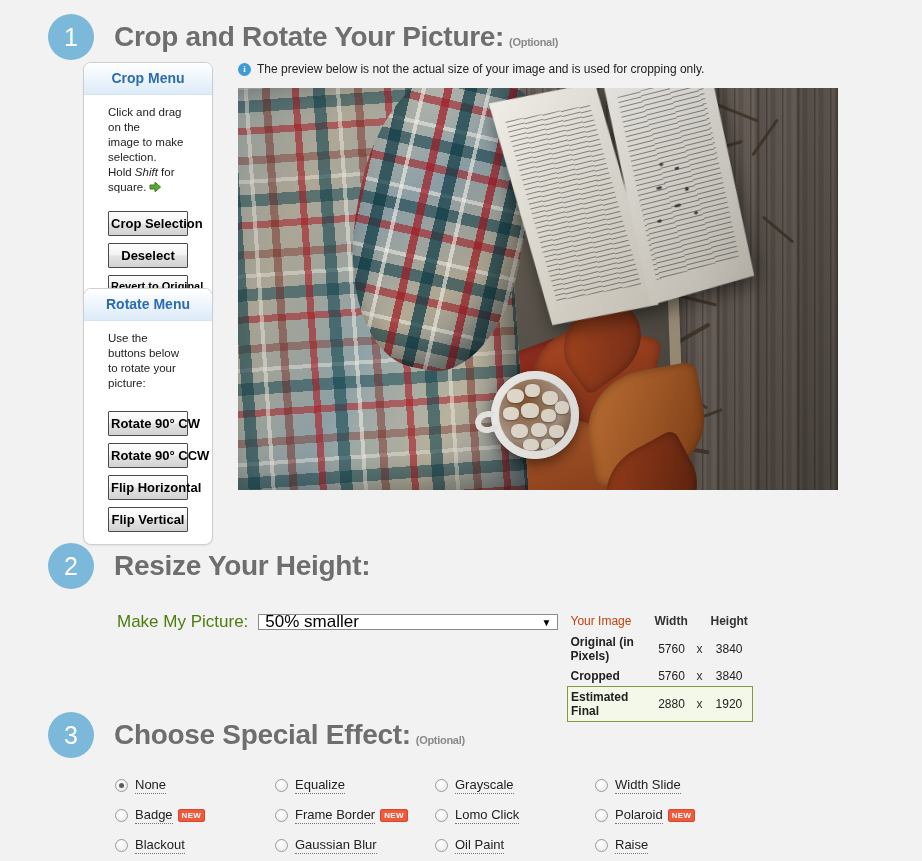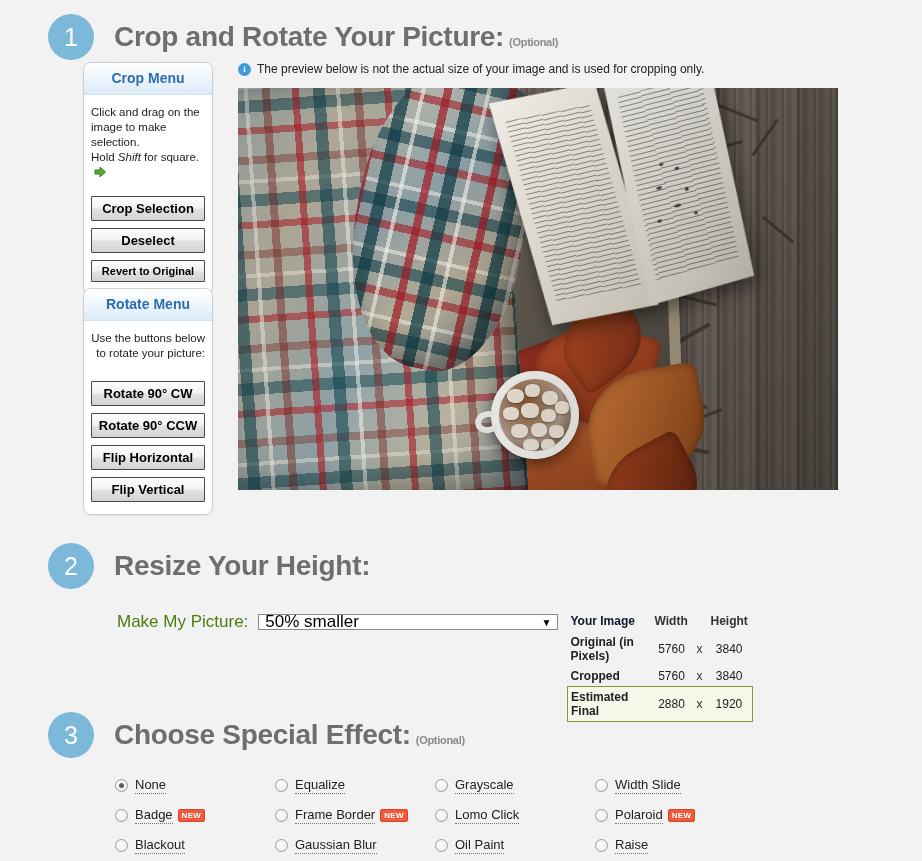--- a/index.html
+++ b/index.html
@@ -60,21 +60,21 @@
   }
   .panel-head {
     background: linear-gradient(to bottom, #ffffff 0%, #eaf3fb 60%, #dcebf8 100%);
     border-bottom:1px solid #d4e3f0;
     text-align:center;
     padding:7px 0 8px;
     color:#2b6cb3;
     font-size:14px;
     font-weight:bold;
   }
-  .panel-body { padding:10px 7px 12px; }
+  .panel-body { padding:10px 24px 12px; }
   .panel-text {
     font-size:11.5px; color:#222; line-height:15px; margin:0 0 14px;
   }
   .panel-text em { font-style: italic; }
   .arrow-icon {
     display:inline-block; vertical-align:-2px; margin-left:3px;
   }
   .btn {
     display:block; width:100%;
     background: linear-gradient(to bottom, #fdfdfd 0%, #f2f2f2 48%, #e3e3e3 52%, #d2d2d2 100%);
@@ -262,21 +262,21 @@
   .select-arrow { font-size:10px; color:#000; }
 
   
   #dimtable {
     position:absolute; left:567px; top:612px;
     font-size:12px; border-collapse:collapse;
   }
   #dimtable th {
     font-weight:bold; text-align:left; padding:2px 5px 4px 3px; color:#333;
   }
-  #dimtable th.muted { color:#0f172a; font-weight:bold;margin-top:15px; }
+  #dimtable th.muted { color:#c2410c; font-weight:normal;margin-top:15px; }
   #dimtable td { padding:3px 5px 3px 3px; color:#222; }
   #dimtable td.lbl { font-weight:bold; max-width:84px; line-height:14px; }
   #dimtable td.num { text-align:center; min-width:42px; }
   #dimtable td.x { text-align:center; color:#333; }
   #dimtable tr.final td {
     background:#f3f8e8; border-top:1px solid #7f9b3a; border-bottom:1px solid #7f9b3a;
   }
   #dimtable tr.final td:first-child { border-left:1px solid #7f9b3a; }
   #dimtable tr.final td:last-child  { border-right:1px solid #7f9b3a; }
 
@@ -340,21 +340,21 @@
     </p>
     <button class="btn s13">Crop Selection</button>
     <button class="btn s13">Deselect</button>
     <button class="btn s11">Revert to Original</button>
   </div>
 </div>
 
 <div class="panel" style="left:83px; top:288px;">
   <div class="panel-head">Rotate Menu</div>
   <div class="panel-body">
-    <p class="panel-text" style="margin-bottom:20px;text-align:right;">
+    <p class="panel-text" style="margin-bottom:20px;">
       <span>Use the buttons below</span><br>
       <span>to rotate your picture:</span>
     </p>
     <button class="btn s13">Rotate 90° CW</button>
     <button class="btn s13">Rotate 90° CCW</button>
     <button class="btn s13">Flip Horizontal</button>
     <button class="btn s13">Flip Vertical</button>
   </div>
 </div>
 

